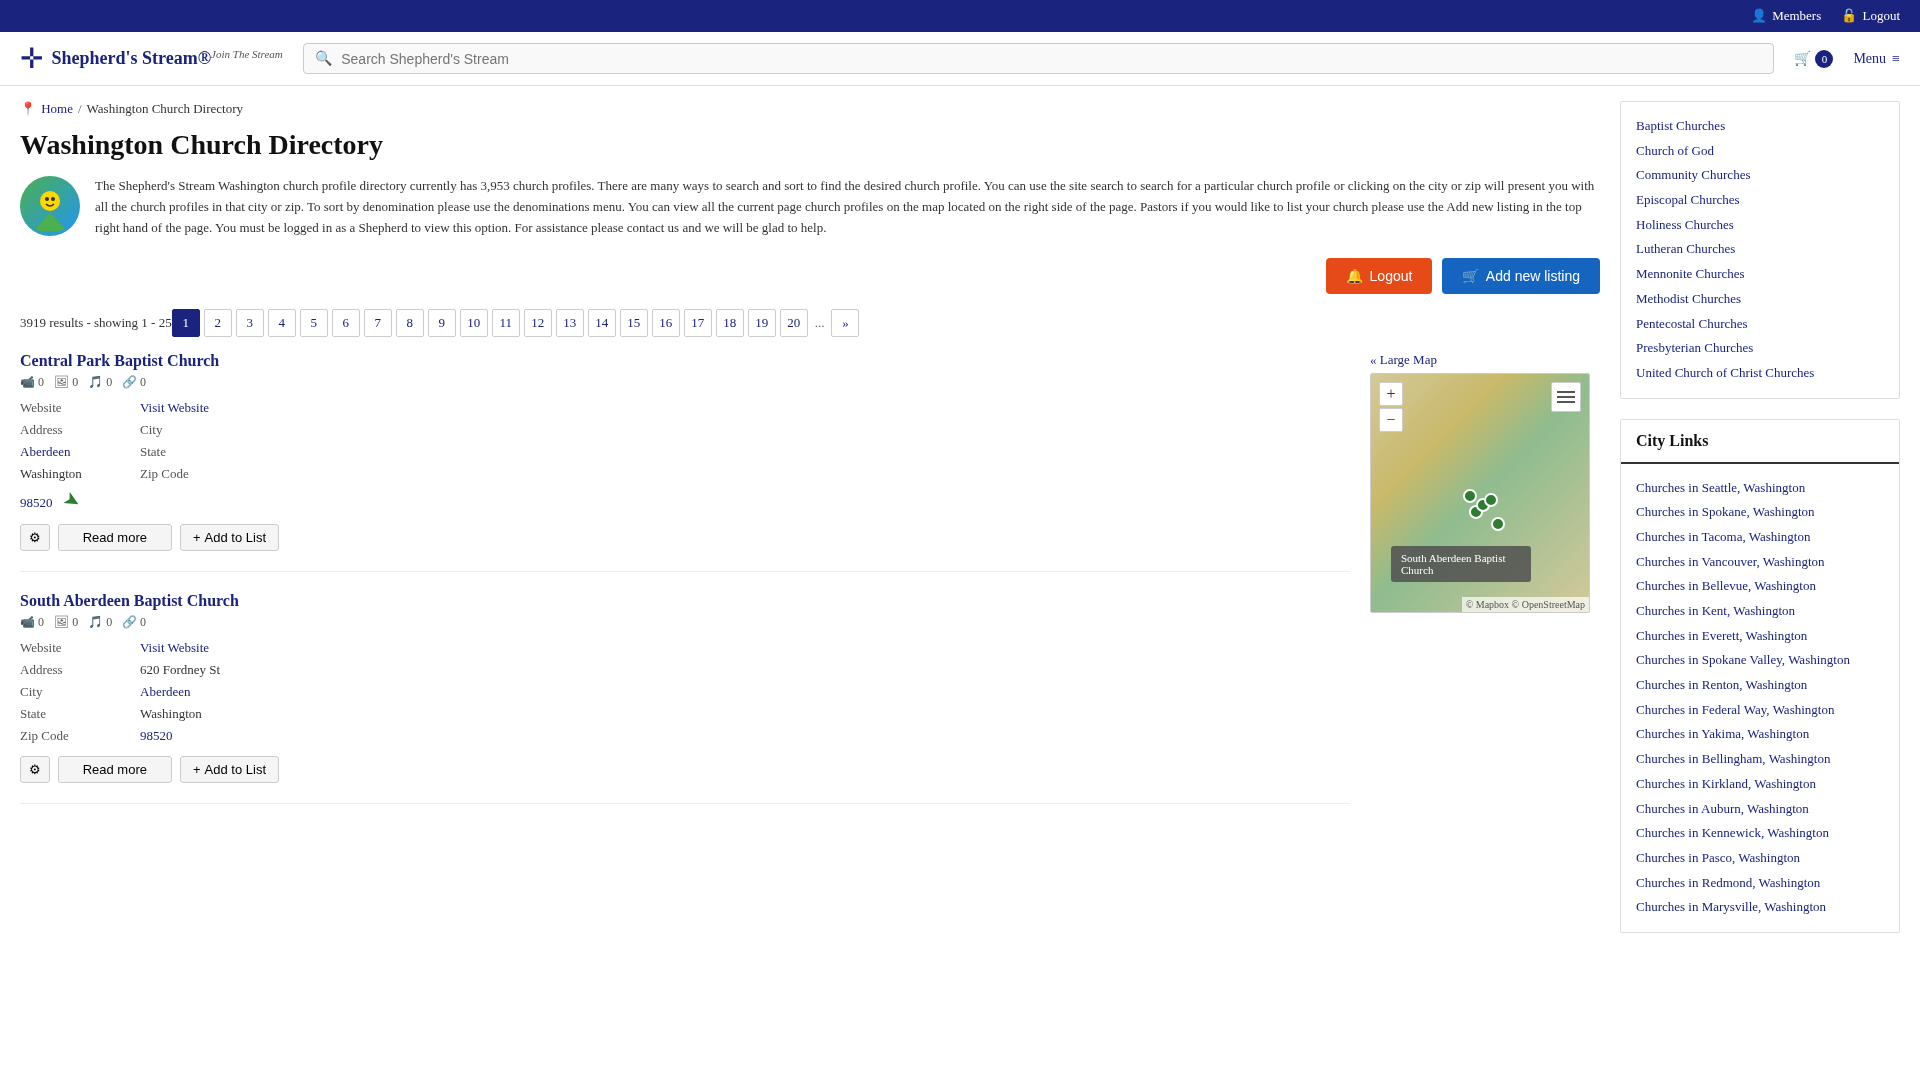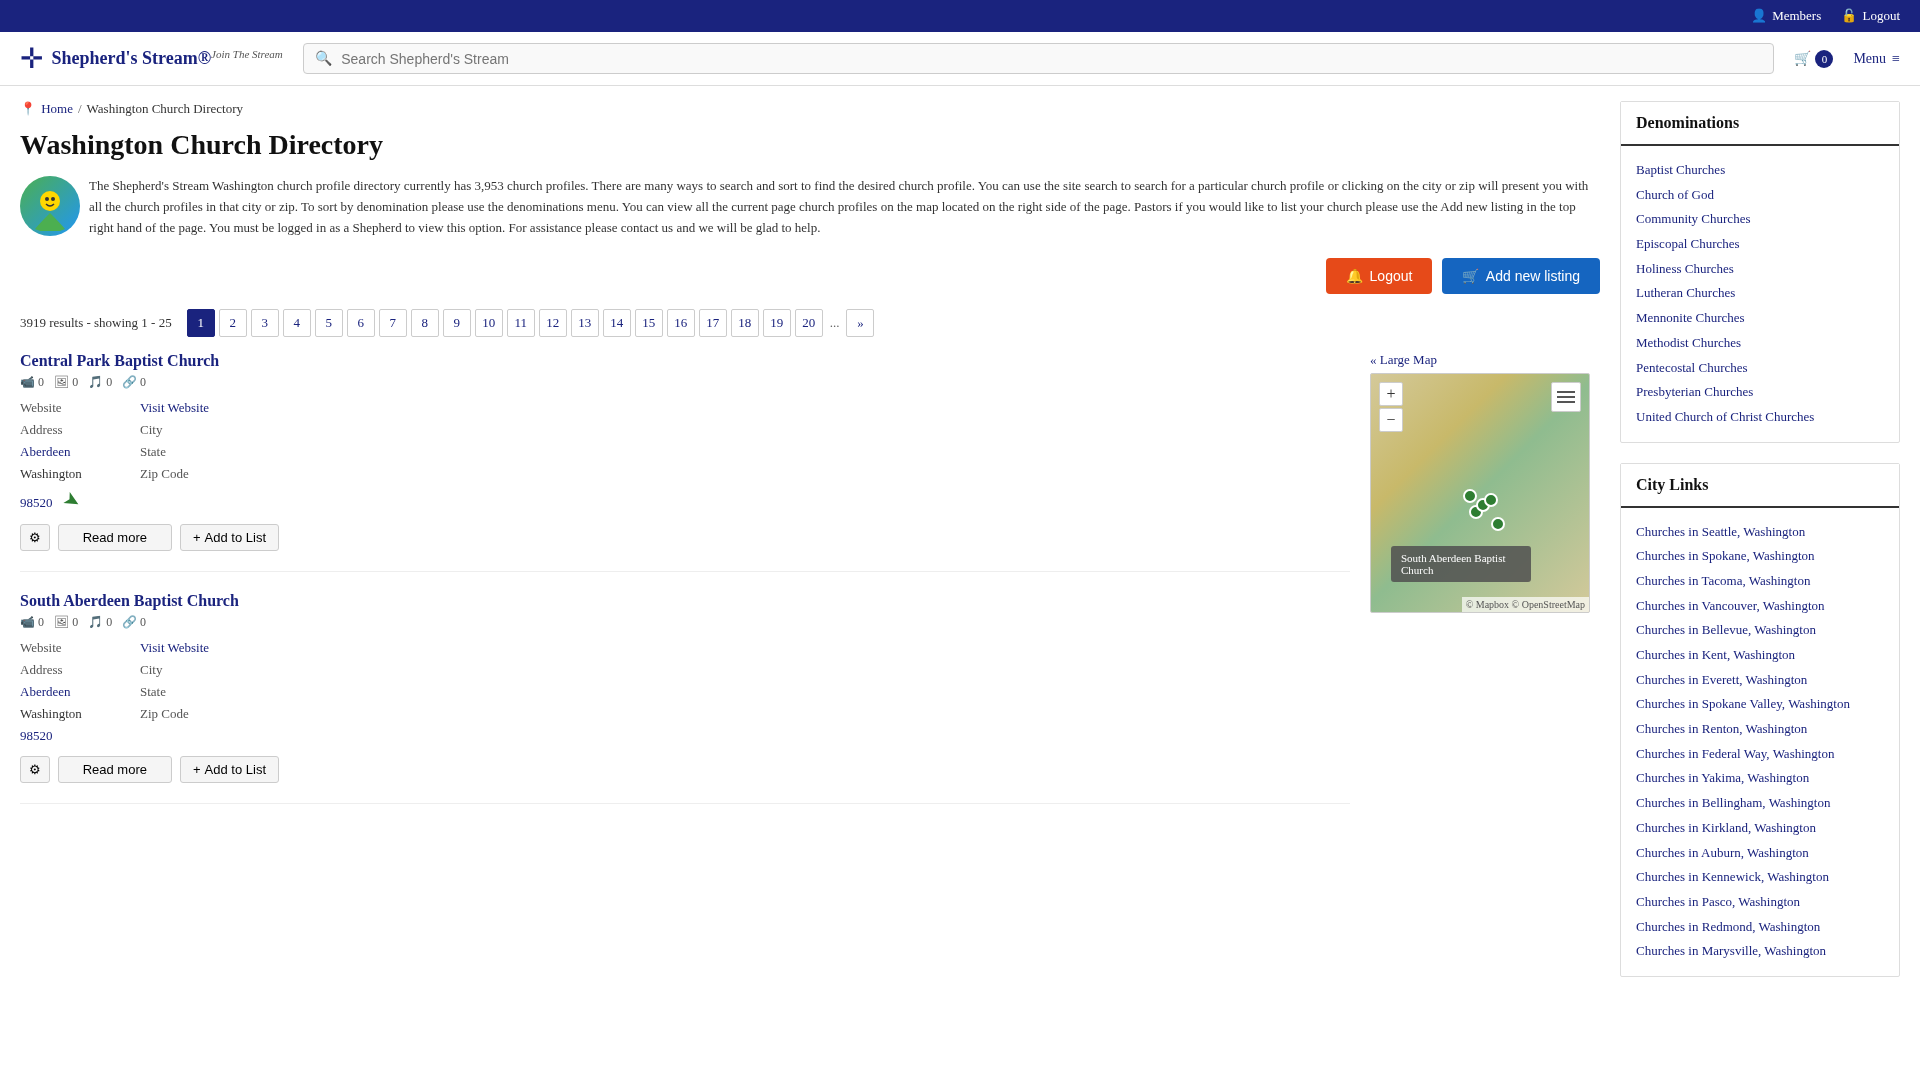--- a/index.html
+++ b/index.html
@@ -69,21 +69,21 @@
     .breadcrumb a { color: #1a237e; text-decoration: none; }
     .breadcrumb-sep { color: #666; }
     .breadcrumb-current { color: #333; }
 
     
     .page-title { font-size: 28px; font-weight: bold; margin-bottom: 15px; color: #111; font-family: Georgia, serif; }
 
     
     .description-box {
       display: flex;
-      gap: 9px;
+      gap: 15px;
       margin-bottom: 20px;
       font-size: 13px;
       line-height: 1.6;
       color: #333;
     }
     .description-avatar {
       width: 60px;
       height: 60px;
       flex-shrink: 0;
       border-radius: 50%;
@@ -121,21 +121,20 @@
       font-size: 14px;
       display: flex;
       align-items: center;
       gap: 6px;
     }
 
     
     .results-header {
       display: flex;
       align-items: center;
-      gap: 15px;
       margin-bottom: 15px;
       flex-wrap: wrap;
     }
     .results-count { font-size: 13px; color: #333; }
     .pagination { display: flex; align-items: center; gap: 4px; }
     .page-btn {
       display: flex;
       align-items: center;
       justify-content: center;
       width: 28px;
@@ -481,20 +480,21 @@
             </div>
             <div class="listing-icon-group">
               <span>🔗</span>
               <span>0</span>
             </div>
           </div>
           <div class="listing-details">
             <span class="detail-label">Website</span>
             <span><a href="#" class="detail-link">Visit Website</a></span>
             <span class="detail-label">Address</span>
+            <span class="detail-value">620 Fordney St</span>
             <span class="detail-label">City</span>
             <span><a href="#" class="detail-link">Aberdeen</a></span>
             <span class="detail-label">State</span>
             <span class="detail-value">Washington</span>
             <span class="detail-label">Zip Code</span>
             <span><a href="#" class="detail-link">98520</a></span>
           </div>
           <div class="listing-actions">
             <button class="btn-gear">⚙</button>
             <button class="btn-read-more">Read more</button>
@@ -538,21 +538,20 @@
           </div>
         </div>
       </div>
     </div>
 
   </div>
 
   <div class="sidebar">
 
     <div class="sidebar-box">
-      <div class="sidebar-box-title">Denominations</div>
       <div class="sidebar-box-content">
         <a href="#" class="sidebar-link">Baptist Churches</a>
         <a href="#" class="sidebar-link">Church of God</a>
         <a href="#" class="sidebar-link">Community Churches</a>
         <a href="#" class="sidebar-link">Episcopal Churches</a>
         <a href="#" class="sidebar-link">Holiness Churches</a>
         <a href="#" class="sidebar-link">Lutheran Churches</a>
         <a href="#" class="sidebar-link">Mennonite Churches</a>
         <a href="#" class="sidebar-link">Methodist Churches</a>
         <a href="#" class="sidebar-link">Pentecostal Churches</a>

